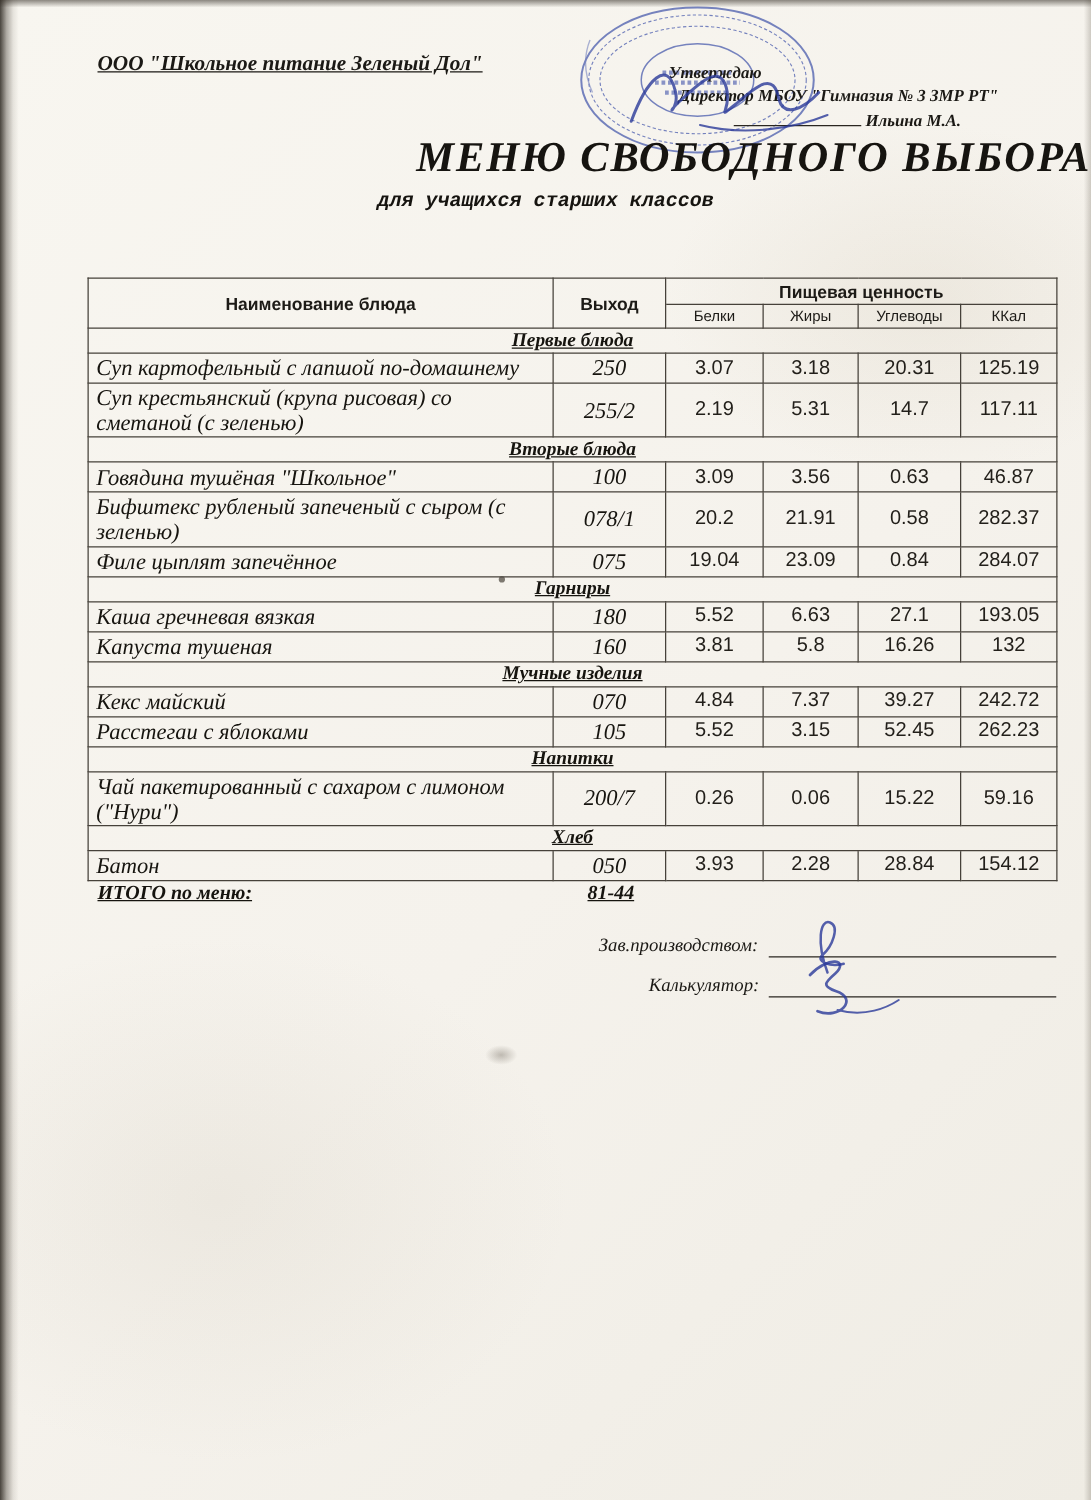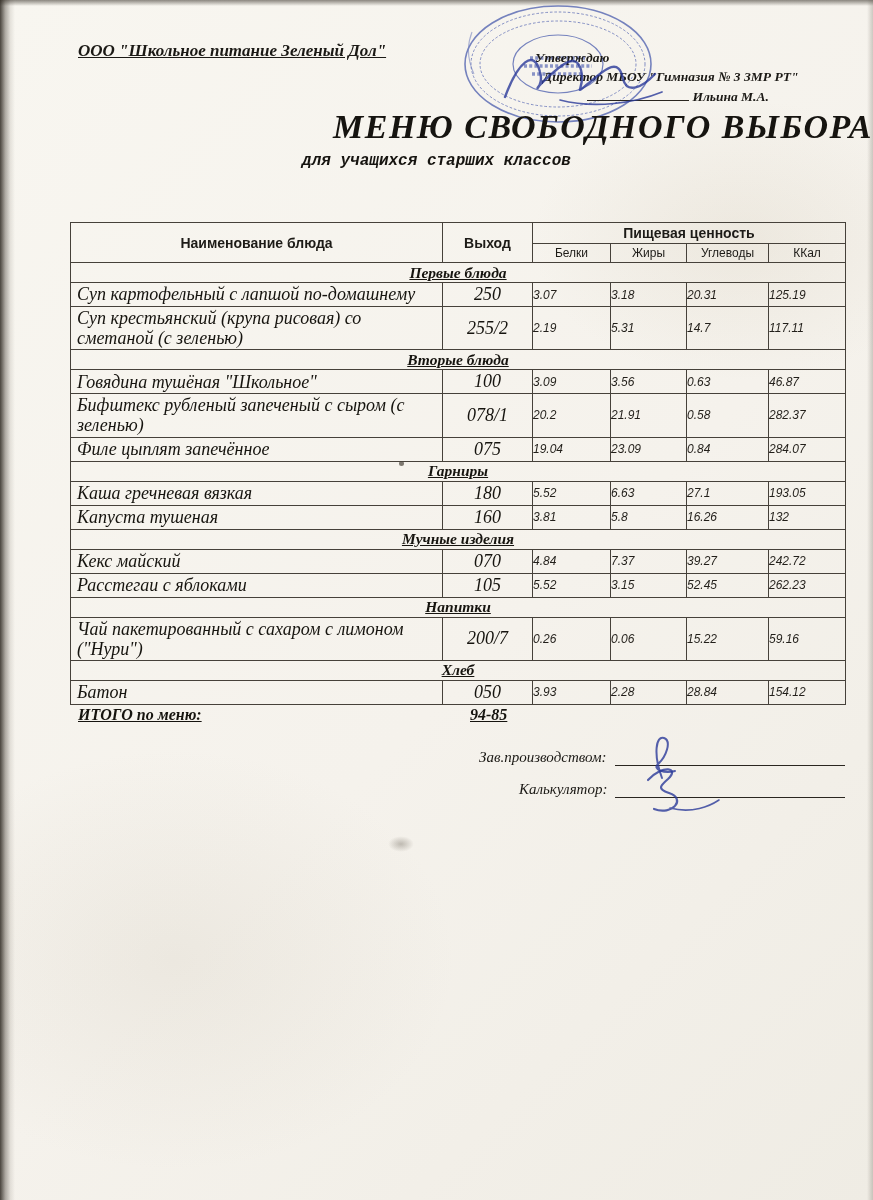--- a/index.html
+++ b/index.html
@@ -71,21 +71,21 @@
     font-family:"Liberation Sans", sans-serif; font-weight:bold; font-size:14px;
     text-align:center; vertical-align:middle; color:#1d1b17;
   }
   .menu-table thead tr.r1 th { height:21px; }
   .menu-table thead th.h-sub { font-weight:normal; font-size:12px; height:19px; }
   tr.section-row td { height:20px; text-align:center; vertical-align:middle; }
   .section-title { font-style:italic; font-weight:bold; text-decoration:underline; font-size:15.5px; color:#16140f;margin-top:44px; }
   tr.dish-row td { height:24px; vertical-align:middle; }
   td.name-cell { font-style:italic; font-size:18px; padding:1px 3px 1px 6px; line-height:1.12; color:#16140f; }
   td.out-cell  { font-style:italic; font-size:18px; text-align:center; color:#16140f; }
-  td.num-cell  { font-family:"Liberation Sans", sans-serif; font-size:12px; text-align:left; color:#221f1a;font-style:italic; }
+  td.num-cell  { font-family:"Liberation Sans", sans-serif; font-size:16px; text-align:center; color:#221f1a; }
 
   
   .totals { position:absolute; top:706px; left:0; width:100%; z-index:6; }
   .total-label {
     position:absolute; left:78px; top:0; font-size:16px; font-weight:bold; font-style:italic;
     text-decoration:underline; color:#16140f; white-space:nowrap;text-align:center;
   }
   .total-value {
     position:absolute; left:470px; top:0; font-size:16px; font-weight:bold; font-style:italic;
     text-decoration:underline; color:#16140f;
@@ -261,21 +261,21 @@
           <td class="num-cell">3.93</td>
           <td class="num-cell">2.28</td>
           <td class="num-cell">28.84</td>
           <td class="num-cell">154.12</td>
         </tr>
       </tbody>
   </table>
 
   <div class="totals">
     <span class="total-label">ИТОГО по меню:</span>
-    <span class="total-value">94-85</span>
+    <span class="total-value">81-44</span>
   </div>
 
   <div class="sign-row calculator">
     <span class="label">Калькулятор:</span>
     <span class="blank"></span>
   </div>
   <div class="sign-row production">
     <span class="label">Зав.производством:</span>
     <span class="blank"></span>
   </div>

